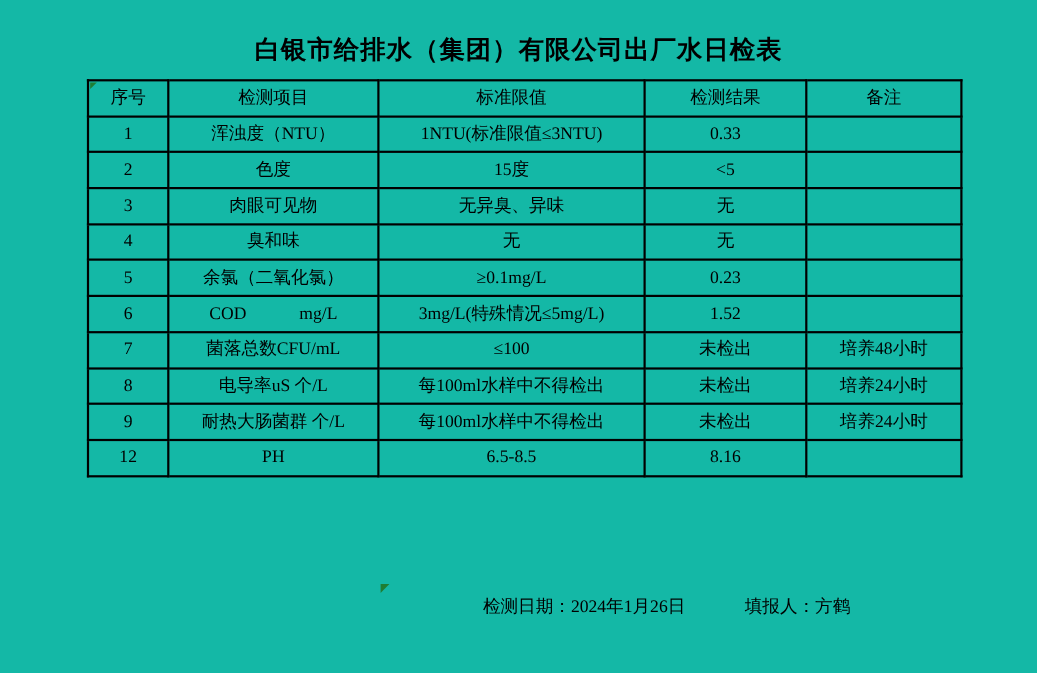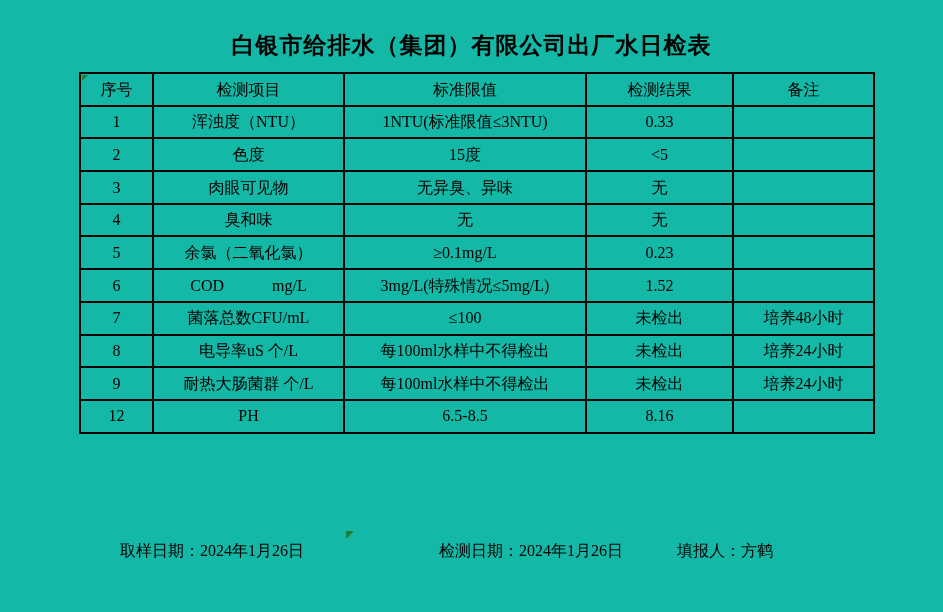--- a/index.html
+++ b/index.html
@@ -172,18 +172,17 @@
           <td>8.16</td>
           <td></td>
         </tr>
       </tbody>
   </table>
 
   <div class="flag flag-top"></div>
   <div class="flag flag-bottom"></div>
 
   <div class="footer">
-    <span class="f-item f-sample"><span>取样日期：</span><span>2024年1月26日</span></span>
     <span class="f-item f-test"><span>检测日期：</span><span>2024年1月26日</span></span>
     <span class="f-item f-reporter"><span>填报人：</span><span>方鹤</span></span>
   </div>
 
 </div>
 
 </body></html>

